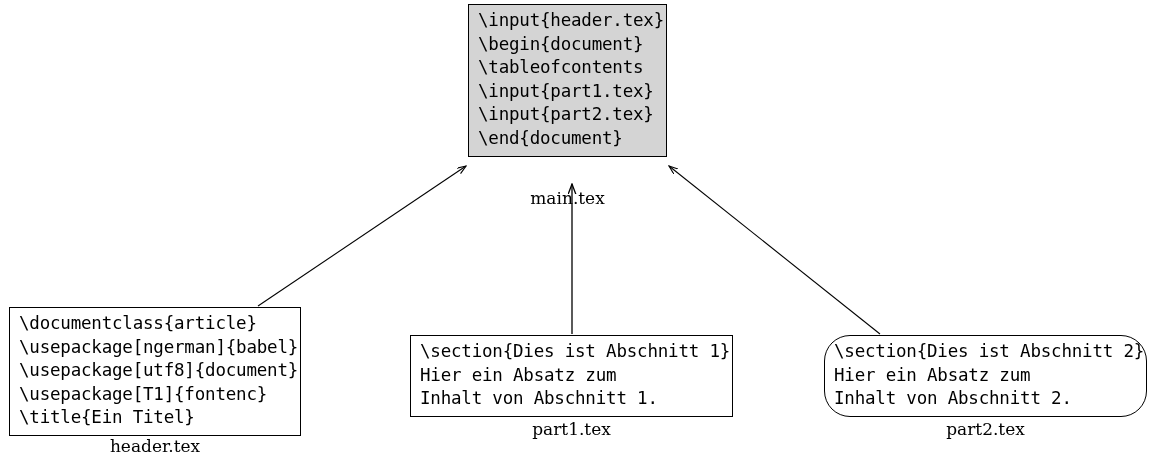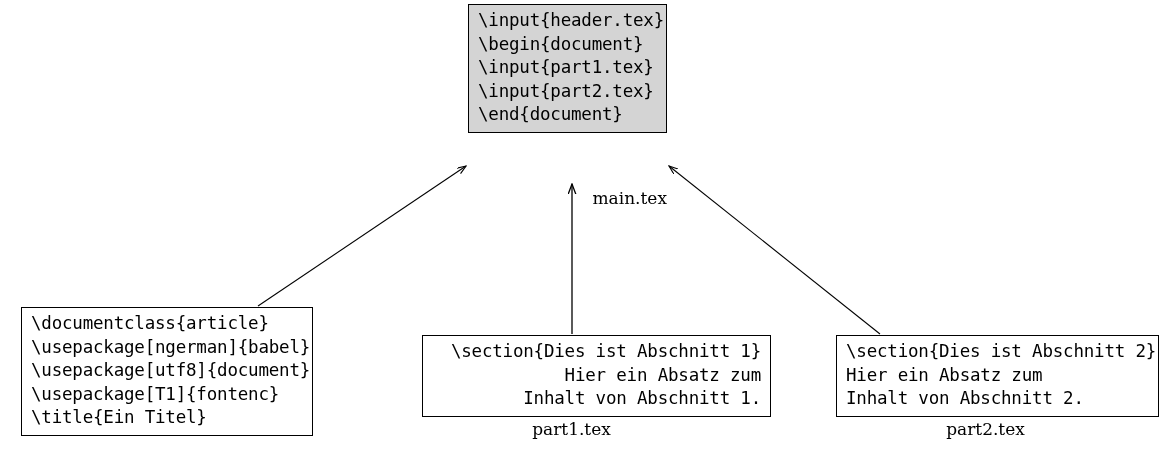--- a/index.html
+++ b/index.html
@@ -28,21 +28,20 @@
     position: absolute;
     box-sizing: border-box;
     border: 1.4px solid #000000;
     padding: 4px 9px 5px 9px;
   }
   .node.filled {
     background: #d4d4d4;
   }
   .node.plain {
     background: #ffffff;
-    margin-left: 12px;
   }
   .code-line {
     font-family: "DejaVu Sans Mono", monospace;
     font-size: 17.5px;
     line-height: 23.6px;
     color: #000000;
     white-space: pre;
     letter-spacing: -0.2px;
   }
   .node-label {
@@ -69,41 +68,43 @@
     <line x1="258" y1="306" x2="466" y2="166" stroke="#000000" stroke-width="1.1" marker-end="url(#arrowhead)"></line>
 
     <line x1="572" y1="334" x2="572" y2="184" stroke="#000000" stroke-width="1.3" marker-end="url(#arrowhead)"></line>
 
     <line x1="880" y1="334" x2="669" y2="166" stroke="#000000" stroke-width="1.1" marker-end="url(#arrowhead)"></line>
   </svg>
 
   <div class="node filled" style="left:468px; top:4px; width:199px;">
     <div class="code-line">\input{header.tex}</div>
     <div class="code-line">\begin{document}</div>
+    <div class="code-line">\tableofcontents</div>
     <div class="code-line">\input{part1.tex}</div>
     <div class="code-line">\input{part2.tex}</div>
     <div class="code-line">\end{document}</div>
   </div>
-  <div class="node-label" style="left:468px; top:188px; width:199px;text-align:right;">main.tex</div>
+  <div class="node-label" style="left:468px; top:188px; width:199px;">main.tex</div>
 
   <div class="node plain" style="left:9px; top:307px; width:292px;">
     <div class="code-line">\documentclass{article}</div>
     <div class="code-line">\usepackage[ngerman]{babel}</div>
     <div class="code-line">\usepackage[utf8]{document}</div>
     <div class="code-line">\usepackage[T1]{fontenc}</div>
     <div class="code-line">\title{Ein Titel}</div>
   </div>
+  <div class="node-label" style="left:9px; top:436px; width:292px;">header.tex</div>
 
-  <div class="node plain" style="left:410px; top:335px; width:349px;text-align:right;">
+  <div class="node plain" style="left:410px; top:335px; width:323px;">
     <div class="code-line">\section{Dies ist Abschnitt 1}</div>
     <div class="code-line">Hier ein Absatz zum</div>
     <div class="code-line">Inhalt von Abschnitt 1.</div>
   </div>
   <div class="node-label" style="left:410px; top:419px; width:323px;">part1.tex</div>
 
-  <div class="node plain" style="left:824px; top:335px; width:323px;">
+  <div class="node plain" style="left:824px; top:335px; width:323px;border-radius:26px;">
     <div class="code-line">\section{Dies ist Abschnitt 2}</div>
     <div class="code-line">Hier ein Absatz zum</div>
     <div class="code-line">Inhalt von Abschnitt 2.</div>
   </div>
   <div class="node-label" style="left:824px; top:419px; width:323px;">part2.tex</div>
 
 </div>
 
 </body></html>

